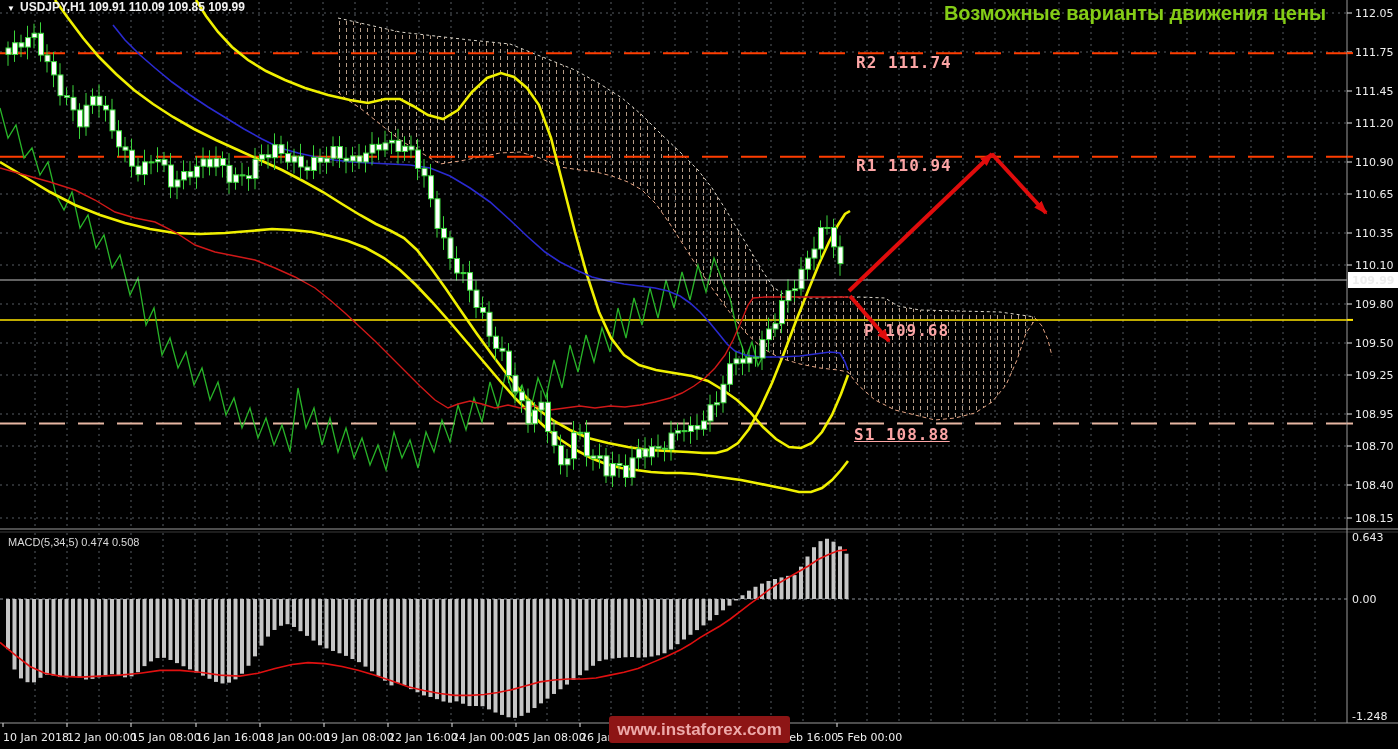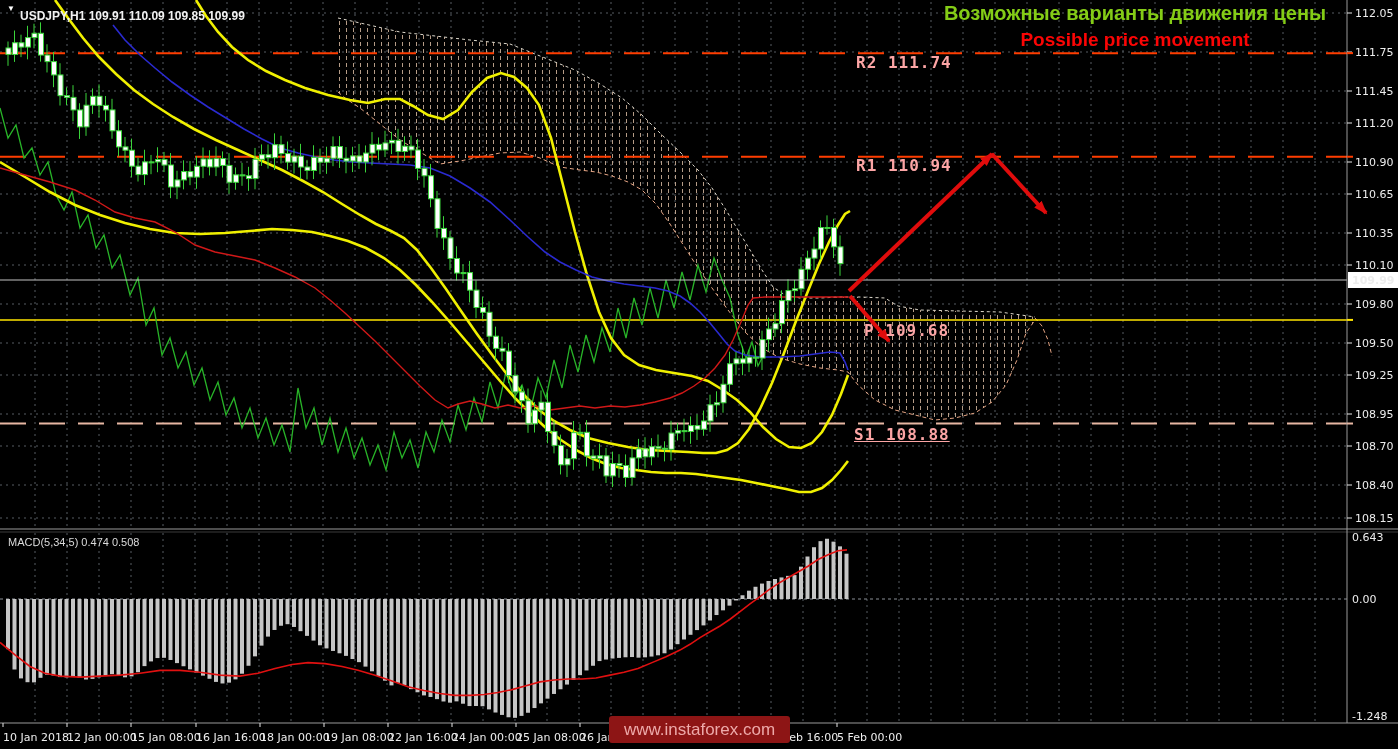--- a/index.html
+++ b/index.html
@@ -1,31 +1,31 @@
 <!DOCTYPE html>
 <html><head>
 <meta charset="utf-8">
 <style>
   html,body{margin:0;padding:0;background:#000;}
   #win{position:relative;width:1398px;height:749px;background:#000;overflow:hidden;
        font-family:"Liberation Sans",sans-serif;}
   #chart-svg{position:absolute;left:0;top:0;z-index:1;}
   .ov{position:absolute;z-index:3;white-space:nowrap;}
-  #title{left:20px;top:9px;font-weight:bold;font-size:12px;color:#f2f2f2;}
+  #title{left:20px;top:0;font-weight:bold;font-size:12px;color:#f2f2f2;}
   #tri{left:7px;top:4px;font-size:8px;color:#fff;}
   #ann1{left:905px;top:2px;width:460px;text-align:center;font-weight:bold;font-size:20px;color:#84cc16;}
   #ann2{left:905px;top:29px;width:460px;text-align:center;font-weight:bold;font-size:19px;color:#fb0505;}
   .plabel{font-family:"DejaVu Sans Mono",monospace;font-weight:bold;font-size:16px;color:#fca5a5;letter-spacing:1px;}
   #pl-r2{left:856px;top:53px;}
   #pl-r1{left:856px;top:156px;}
   #pl-p {left:864px;top:321px;}
   #pl-s1{left:854px;top:425px;text-decoration:underline;}
   #macd-label{left:8px;top:536px;font-size:11px;color:#dadada;}
   #watermark{left:609px;top:716px;width:181px;height:27px;background:#8d1515;border-radius:3px;
-             line-height:27px;text-align:center;font-weight:normal;font-size:17px;color:#eda9a9;z-index:4;}
+             line-height:27px;text-align:center;font-weight:bold;font-size:17px;color:#eda9a9;z-index:4;}
   svg text{font-family:"DejaVu Sans","Liberation Sans",sans-serif;font-size:11px;fill:#ededed;}
 </style>
 </head>
 <body>
 
 <div id="win">
   <svg id="chart-svg" width="1398" height="749">
       <defs>
         <pattern id="cloudhatch" width="7" height="7" patternUnits="userSpaceOnUse">
           <path d="M3.5,0 V7" stroke="#c9ad96" stroke-width="1" stroke-dasharray="4 3"></path>
@@ -629,21 +629,20 @@
         <text x="773" y="741">2 Feb 16:00</text>
         <line x1="837" y1="723" x2="837" y2="727" stroke="#e8e8e8"></line>
         <text x="837" y="741">5 Feb 00:00</text>
       </g>
     </svg>
 
   <div class="ov" id="tri">▼</div>
   <div class="ov" id="title">USDJPY,H1  109.91 110.09 109.85 109.99</div>
 
   <div class="ov" id="ann1">Возможные варианты движения цены</div>
-  <div class="ov" id="ann2">Possible price movement</div>
 
   <div class="ov plabel" id="pl-r2">R2 111.74</div>
   <div class="ov plabel" id="pl-r1">R1 110.94</div>
   <div class="ov plabel" id="pl-p">P 109.68</div>
   <div class="ov plabel" id="pl-s1">S1 108.88</div>
 
   <div class="ov" id="macd-label">MACD(5,34,5) 0.474 0.508</div>
 
   <div class="ov" id="watermark">www.instaforex.com</div>
 </div>

